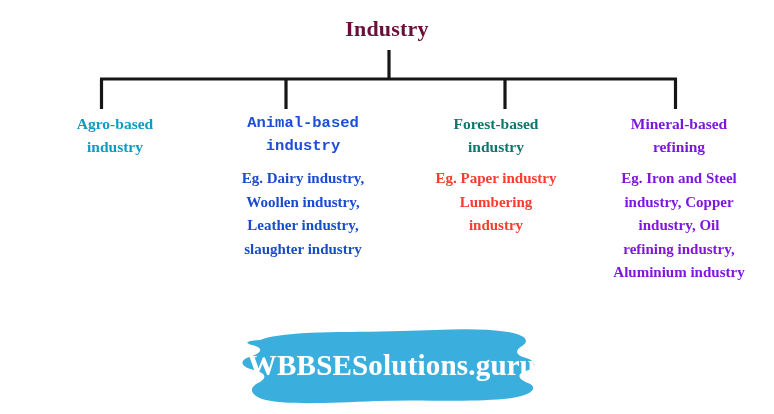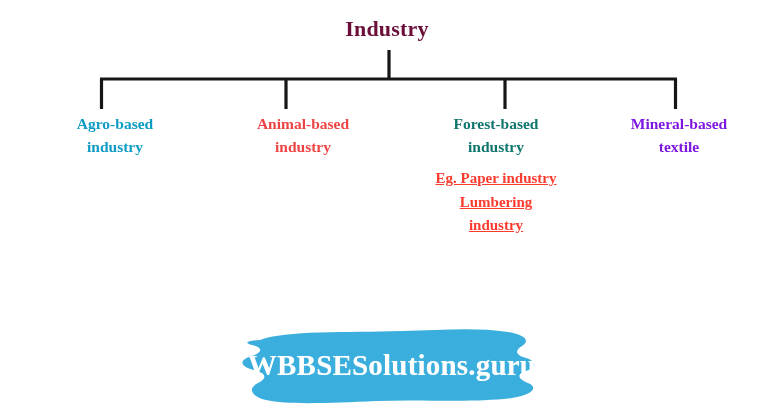--- a/index.html
+++ b/index.html
@@ -119,35 +119,44 @@
 </svg>
 
 <div id="branches">
 
   <div class="branch branch-0">
     <div class="branch-heading" style="color: rgb(14, 156, 196); white-space: pre-line;">Agro-based
 industry</div>
   </div>
 
   <div class="branch branch-1">
-    <div class="branch-heading" style="color: #ef4444; white-space: pre-line;">Animal-based
+    <div class="branch-heading" style="color: #1d4ed8; white-space: pre-line; font-family: Liberation Mono, monospace;">Animal-based
 industry</div>
+    <div class="branch-examples" style="color: rgb(26, 74, 208); white-space: pre-line;">Eg. Dairy industry,
+Woollen industry,
+Leather industry,
+slaughter industry</div>
   </div>
 
   <div class="branch branch-2">
     <div class="branch-heading" style="color: #0f766e; white-space: pre-line;">Forest-based
 industry</div>
-    <div class="branch-examples" style="color: rgb(250, 59, 46); white-space: pre-line; text-decoration: underline;">Eg. Paper industry
+    <div class="branch-examples" style="color: rgb(250, 59, 46); white-space: pre-line;">Eg. Paper industry
 Lumbering
 industry</div>
   </div>
 
   <div class="branch branch-3">
     <div class="branch-heading" style="color: rgb(125, 23, 224); white-space: pre-line;">Mineral-based
-textile</div>
+refining</div>
+    <div class="branch-examples" style="color: rgb(125, 23, 224); white-space: pre-line;">Eg. Iron and Steel
+industry, Copper
+industry, Oil
+refining industry,
+Aluminium industry</div>
   </div>
 
 </div>
 
 <div id="watermark">
   <svg viewBox="0 0 332 82" xmlns="http://www.w3.org/2000/svg">
     <path id="wm-shape" d="M 34 16
              C 60 6, 120 9, 176 7
              C 216 6, 250 3, 282 8
              C 300 11, 304 17, 296 22

